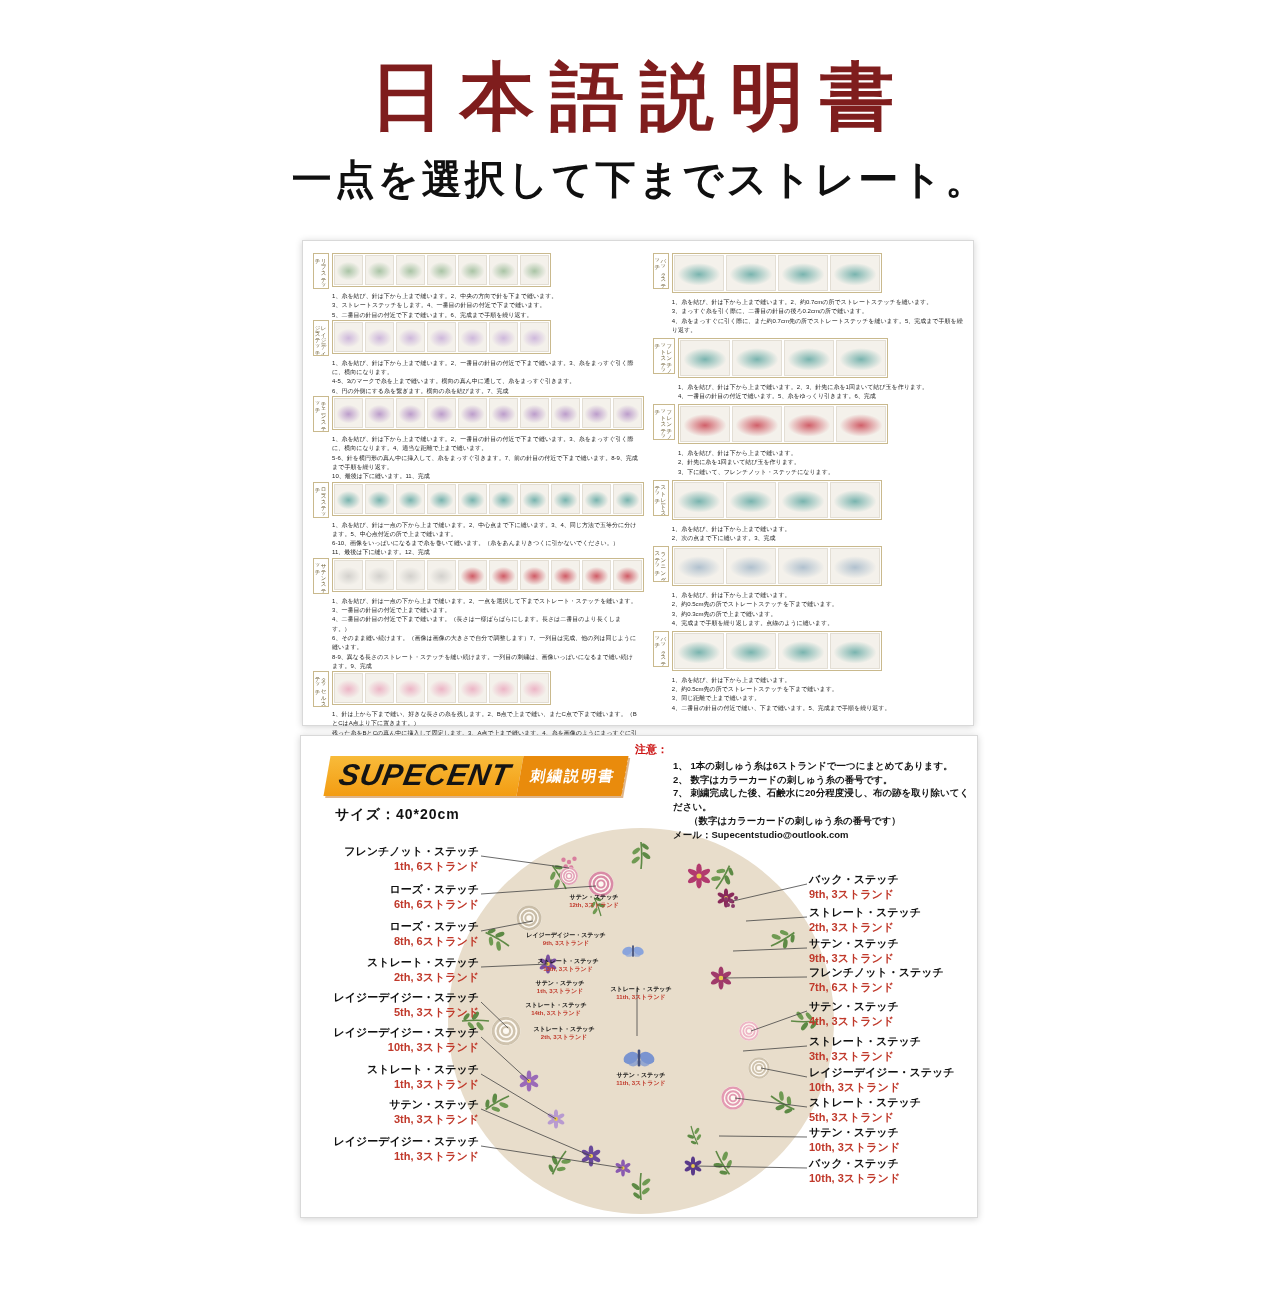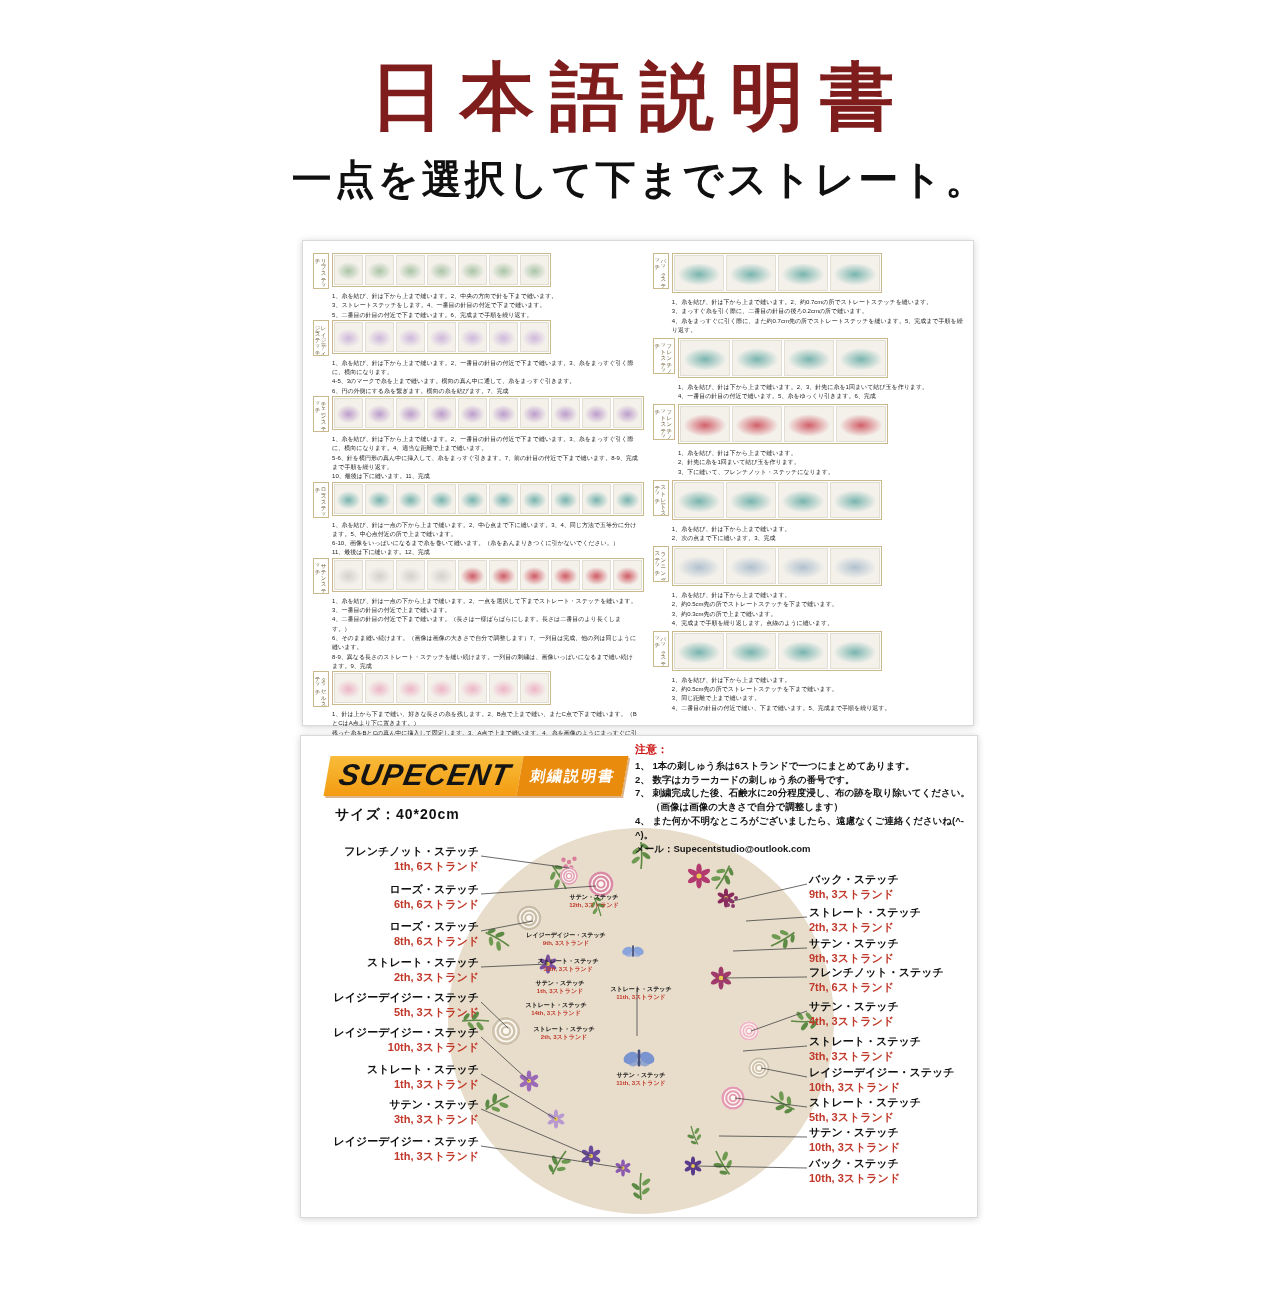--- a/index.html
+++ b/index.html
@@ -66,21 +66,21 @@
   .brand-name{
     font-style:italic;font-weight:bold;font-size:30px;color:#141414;letter-spacing:1px;
   }
   .brand-tail{
     background:#e98b0c;padding:0 10px;display:flex;align-items:center;
   }
   .brand-suffix{font-size:15px;font-weight:bold;color:#fff;letter-spacing:2px;}
   .size-label{position:absolute;left:34px;top:70px;font-size:14px;font-weight:bold;color:#111;letter-spacing:1px;}
   .notes{position:absolute;left:334px;top:6px;width:336px;line-height:1.45;}
   .notes-title{font-size:11px;font-weight:bold;color:#cc1111;margin-bottom:1px;}
-  .note-line{font-size:9.5px;font-weight:bold;color:#151515;}
+  .note-line{font-size:9.5px;font-weight:bold;color:#151515;margin-left:38px;}
   .note-line.indent{padding-left:16px;}
   .wreath-svg{position:absolute;left:0;top:0;}
   .s2-label{position:absolute;line-height:1.35;}
   .s2-label .name{font-size:11px;font-weight:bold;color:#111;}
   .s2-label .detail{font-size:11px;font-weight:bold;color:#c0392b;}
   .s2-label.pos-left{left:6px;width:172px;text-align:right;}
   .s2-label.pos-right{left:508px;width:168px;text-align:left;}
   .s2-clabel{position:absolute;text-align:center;line-height:1.25;}
   .s2-clabel .name{font-size:6px;font-weight:bold;color:#111;}
   .s2-clabel .detail{font-size:6px;font-weight:bold;color:#c0392b;}
@@ -425,22 +425,21 @@
       <span class="brand-suffix">刺繍説明書</span>
     </div>
   </div>
   <div class="size-label">サイズ：40*20cm</div>
 
   <div class="notes">
     <div class="notes-title">注意：</div>
     <div class="note-line">1、 1本の刺しゅう糸は6ストランドで一つにまとめてあります。</div>
     <div class="note-line">2、 数字はカラーカードの刺しゅう糸の番号です。</div>
     <div class="note-line">7、 刺繍完成した後、石鹸水に20分程度浸し、布の跡を取り除いてください。</div>
-    <div class="note-line indent">（画像は画像の大きさで自分で調整します）</div>
-    <div class="note-line">4、 また何か不明なところがございましたら、遠慮なくご連絡くださいね(^-^)。</div>
+    <div class="note-line indent">（数字はカラーカードの刺しゅう糸の番号です）</div>
     <div class="note-line">メール：Supecentstudio@outlook.com</div>
   </div>
 
   <div class="s2-label pos-left" style="top:108px">
     <div class="name">フレンチノット・ステッチ</div>
     <div class="detail">1th, 6ストランド</div>
   </div>
   <div class="s2-label pos-left" style="top:146px">
     <div class="name">ローズ・ステッチ</div>
     <div class="detail">6th, 6ストランド</div>

